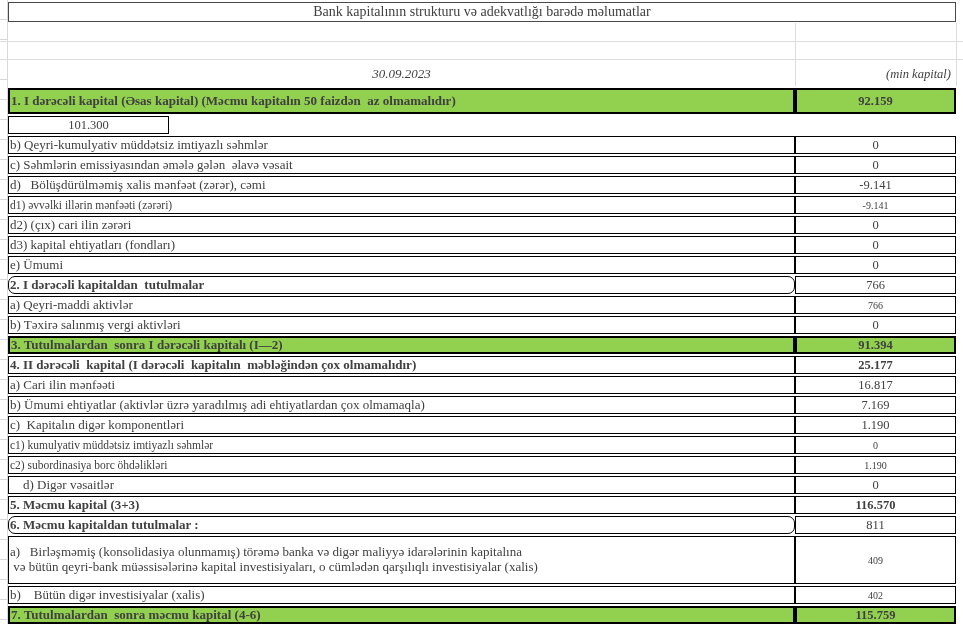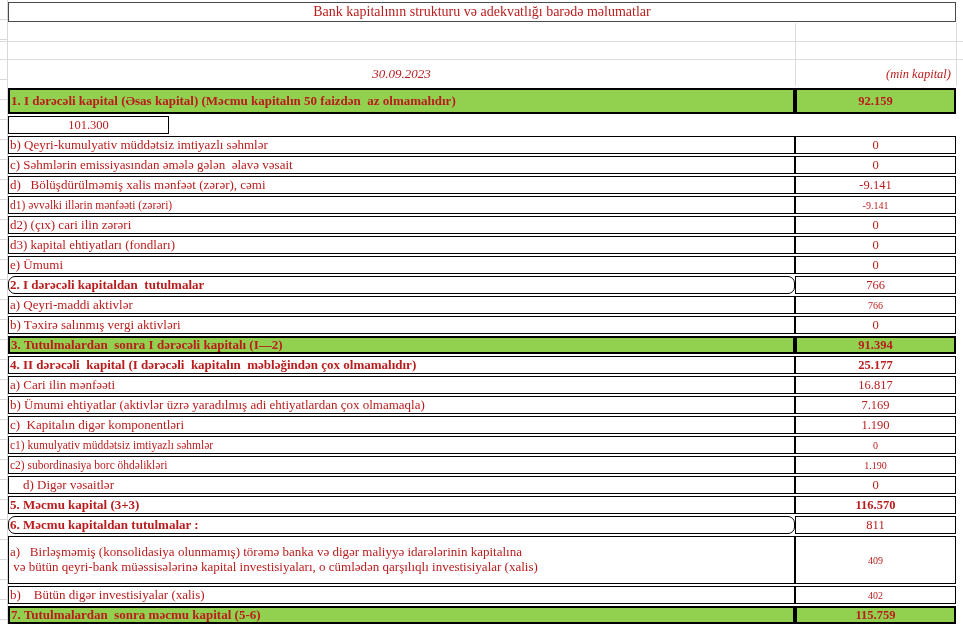--- a/index.html
+++ b/index.html
@@ -1,19 +1,19 @@
 <!DOCTYPE html>
 <html><head>
 <meta charset="utf-8">
 <style>
   * { margin:0; padding:0; box-sizing:border-box; }
   html,body { background:#e8e8e8; }
   .screen {
     position:relative; width:963px; height:624px; overflow:hidden;
-    background:#ffffff; font-family:"Liberation Serif", serif; color:#b91c1c;
+    background:#ffffff; font-family:"Liberation Serif", serif; color:#404040;
   }
   
   .gutter {
     position:absolute; left:0; top:0; width:8px; height:624px;
     background:repeating-linear-gradient(to bottom, #ffffff 0 19px, #d9d9d9 19px 20px);
     border-right:1px solid #d9d9d9;
   }
   
   .gridline-h { position:absolute; left:0; height:1px; background:#dcdcdc; width:963px; }
   .gridline-v { position:absolute; width:1px; background:#dcdcdc; }
@@ -271,21 +271,21 @@
       <div class="row small-value">
       <div class="cell-label">
         <span>b)    Bütün digər investisiyalar (xalis)</span>
       </div>
       <div class="cell-value">
         <span>402</span>
       </div>
     </div>
       <div class="row green">
       <div class="cell-label">
-        <span>7. Tutulmalardan  sonra məcmu kapital (5-6)</span>
+        <span>7. Tutulmalardan  sonra məcmu kapital (4-6)</span>
       </div>
       <div class="cell-value">
         <span>115.759</span>
       </div>
     </div>
       <div class="row bold">
       <div class="cell-label">
         <span>8. Risk dərəcəsi üzrə ölçülmüş məcmu aktivlər</span>
       </div>
       <div class="cell-value">

